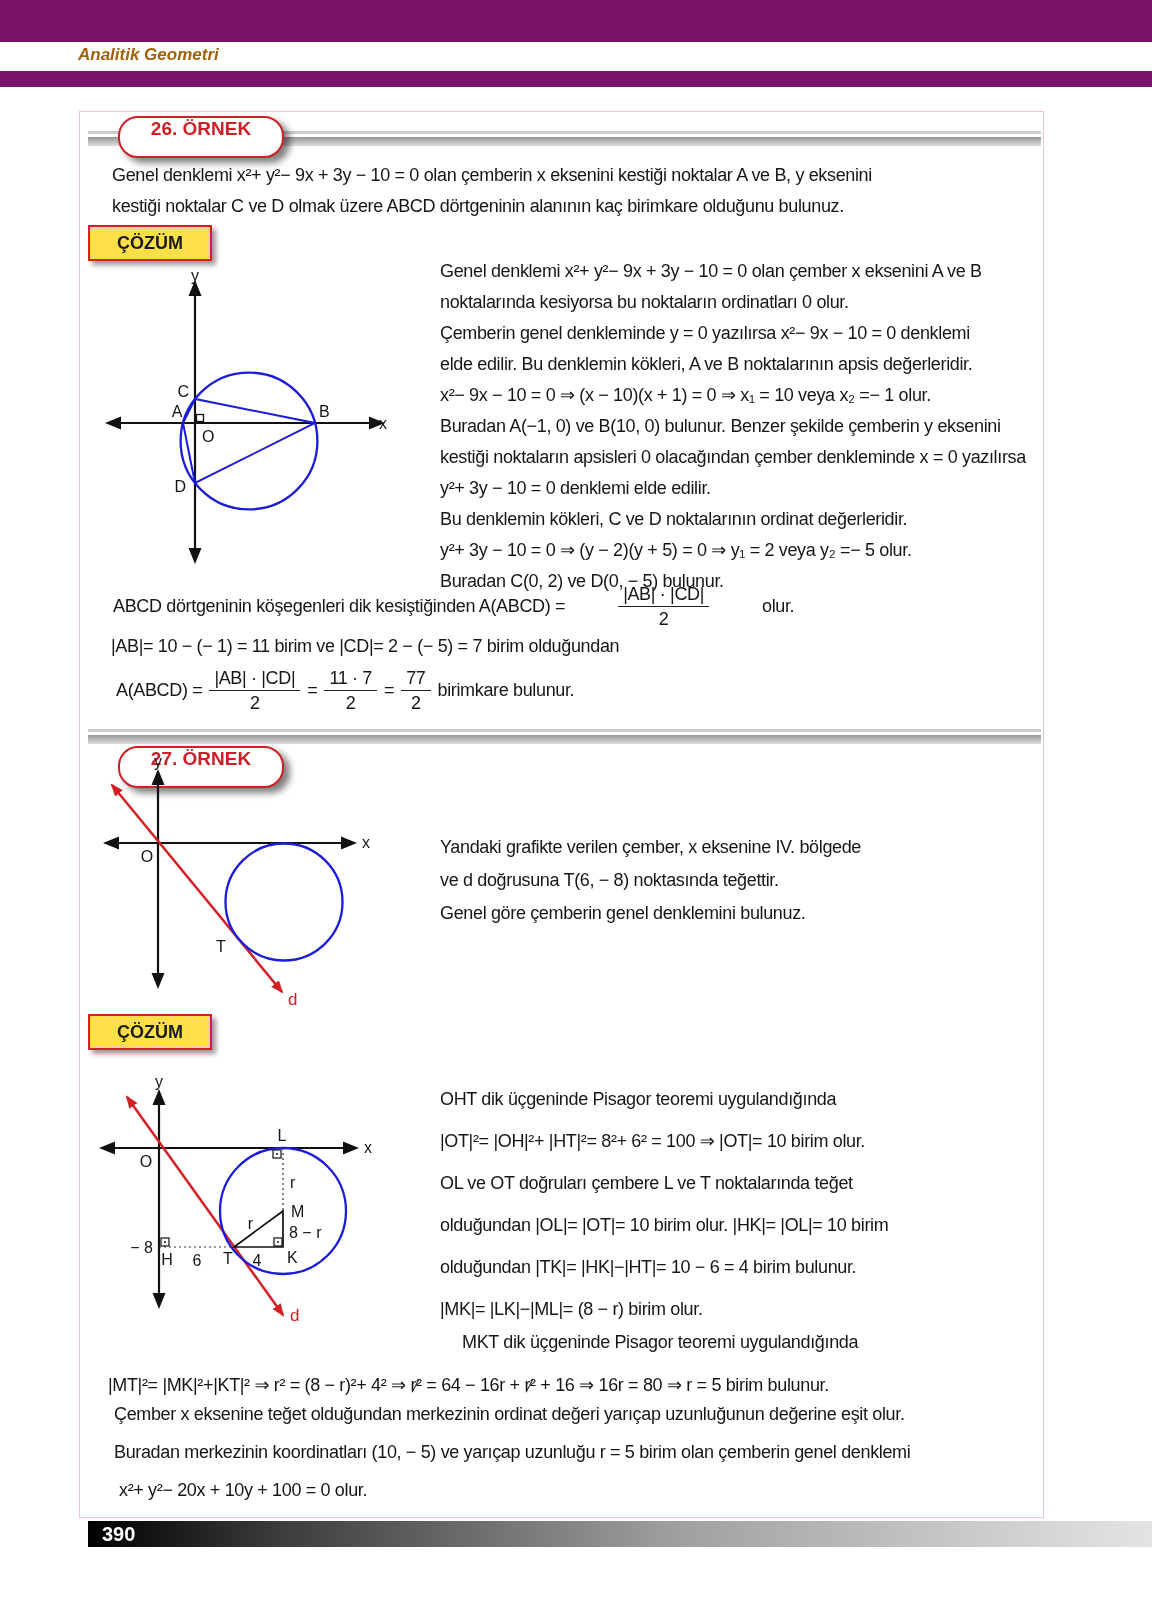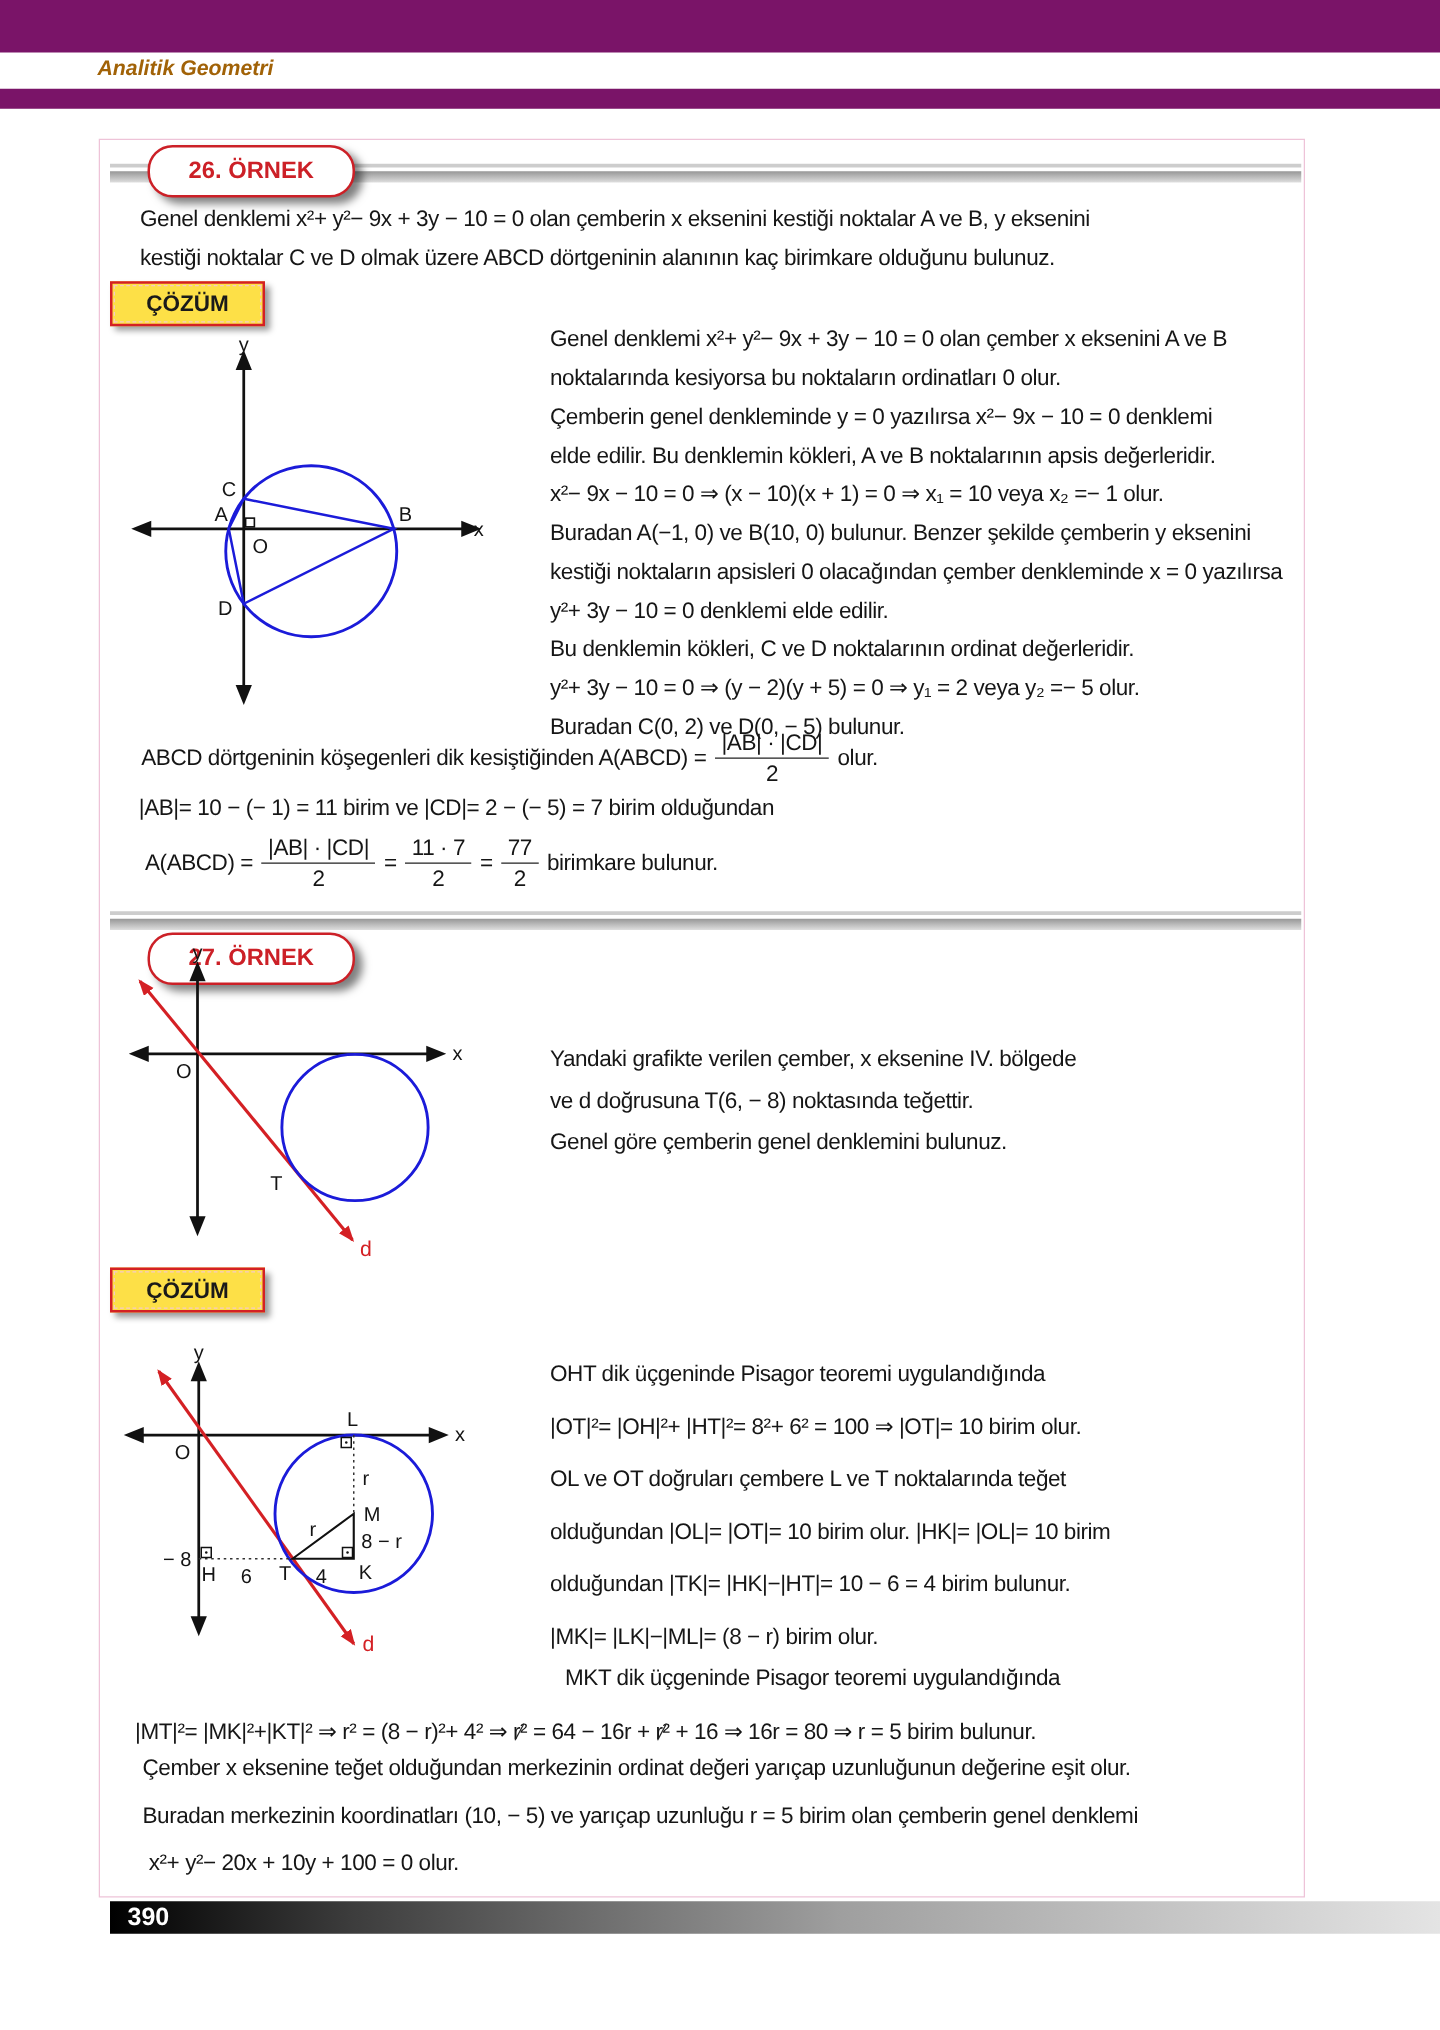--- a/index.html
+++ b/index.html
@@ -19,21 +19,21 @@
   
   .frame { left:79px; top:111px; width:963px; height:1405px; border:1px solid #eec3d8; background:#fff; }
 
   
   .band-thin  { height:3px; background:#cdcdcd; }
   .band-thick { height:9px; background:linear-gradient(#979797,#dedede); }
 
   
   .ornek-badge {
     width:162px; height:38px; background:#fff; border:2.5px solid #cc2027; border-radius:20px;
-    display:flex; align-items:center; justify-content:center;
+    display:flex; justify-content:center;
     font-size:19px; font-weight:bold; color:#cc2027;
     box-shadow:6px 5px 7px rgba(0,0,0,0.50);
   }
   
   .cozum-badge {
     width:120px; height:32px; background:#fde047; border:2.5px solid #d42024;
     display:flex; align-items:center; justify-content:center;
     font-size:18px; font-weight:bold; color:#1a1a1a;
     box-shadow:4px 4px 5px rgba(0,0,0,0.40);
   }
@@ -118,21 +118,21 @@
   <div>elde edilir. Bu denklemin kökleri, A ve B noktalarının apsis değerleridir.</div>
   <div>x²− 9x − 10 = 0 ⇒ (x − 10)(x + 1) = 0 ⇒ x₁ = 10 veya x₂ =− 1 olur.</div>
   <div>Buradan  A(−1, 0)  ve  B(10, 0)  bulunur. Benzer şekilde çemberin  y eksenini</div>
   <div>kestiği noktaların apsisleri 0 olacağından çember denkleminde x = 0 yazılırsa</div>
   <div>y²+ 3y − 10 = 0 denklemi elde edilir.</div>
   <div>Bu denklemin kökleri, C ve D noktalarının ordinat değerleridir.</div>
   <div>y²+ 3y − 10 = 0 ⇒ (y − 2)(y + 5) = 0 ⇒ y₁ = 2 veya y₂ =− 5 olur.</div>
   <div>Buradan  C(0, 2)  ve D(0, − 5)  bulunur.</div>
 </div>
 
-<div class="abs body-text eqline nowrap" style="left:113px; top:582px; height:48px;">
+<div class="abs body-text eqline nowrap" style="left:113px; top:582px; height:48px;gap:46px;">
   <span>ABCD dörtgeninin köşegenleri dik kesiştiğinden  A(ABCD) =</span>
   <span class="frac">
     <span class="fnum">|AB| · |CD|</span>
     <span class="fden">2</span>
   </span>
   <span>olur.</span>
 </div>
 
 <div class="abs body-text nowrap" style="left:111px; top:636px;">|AB|= 10 − (− 1) = 11 birim ve |CD|= 2 − (− 5) = 7 birim olduğundan</div>
 
@@ -238,21 +238,21 @@
 
 <div class="abs body-text lh42 nowrap" style="left:440px; top:1078px;">
   <div>OHT dik üçgeninde Pisagor teoremi uygulandığında</div>
   <div>|OT|²= |OH|²+ |HT|²= 8²+ 6² = 100 ⇒ |OT|= 10 birim olur.</div>
   <div>OL ve OT doğruları çembere L ve T noktalarında teğet</div>
   <div>olduğundan |OL|= |OT|= 10 birim olur. |HK|= |OL|= 10  birim</div>
   <div>olduğundan |TK|= |HK|−|HT|= 10 − 6 = 4 birim bulunur.</div>
   <div>|MK|= |LK|−|ML|= (8 − r) birim olur.</div>
 </div>
 
-<div class="abs body-text nowrap" style="left:452px; top:1332px;">MKT dik üçgeninde Pisagor teoremi uygulandığında</div>
+<div class="abs body-text nowrap" style="left:462px; top:1332px;">MKT dik üçgeninde Pisagor teoremi uygulandığında</div>
 
 <div class="abs body-text nowrap" style="left:108px; top:1374px; font-size:18px;">
   <span>|MT|²= |MK|²+|KT|² ⇒ r² = (8 − r)²+ 4² ⇒ </span><span class="cancel">r²</span><span> = 64 − 16r + </span><span class="cancel">r²</span><span> + 16 ⇒ 16r = 80 ⇒ r = 5 birim bulunur.</span>
 </div>
 
 <div class="abs body-text nowrap" style="left:114px; top:1404px;">Çember x eksenine teğet olduğundan merkezinin ordinat değeri yarıçap uzunluğunun değerine eşit olur.</div>
 <div class="abs body-text nowrap" style="left:114px; top:1442px;">Buradan merkezinin koordinatları (10, − 5) ve yarıçap uzunluğu  r = 5  birim olan çemberin genel denklemi</div>
 <div class="abs body-text nowrap" style="left:119px; top:1480px;">x²+ y²− 20x + 10y + 100 = 0 olur.</div>
 
 <div class="abs page-bar">

